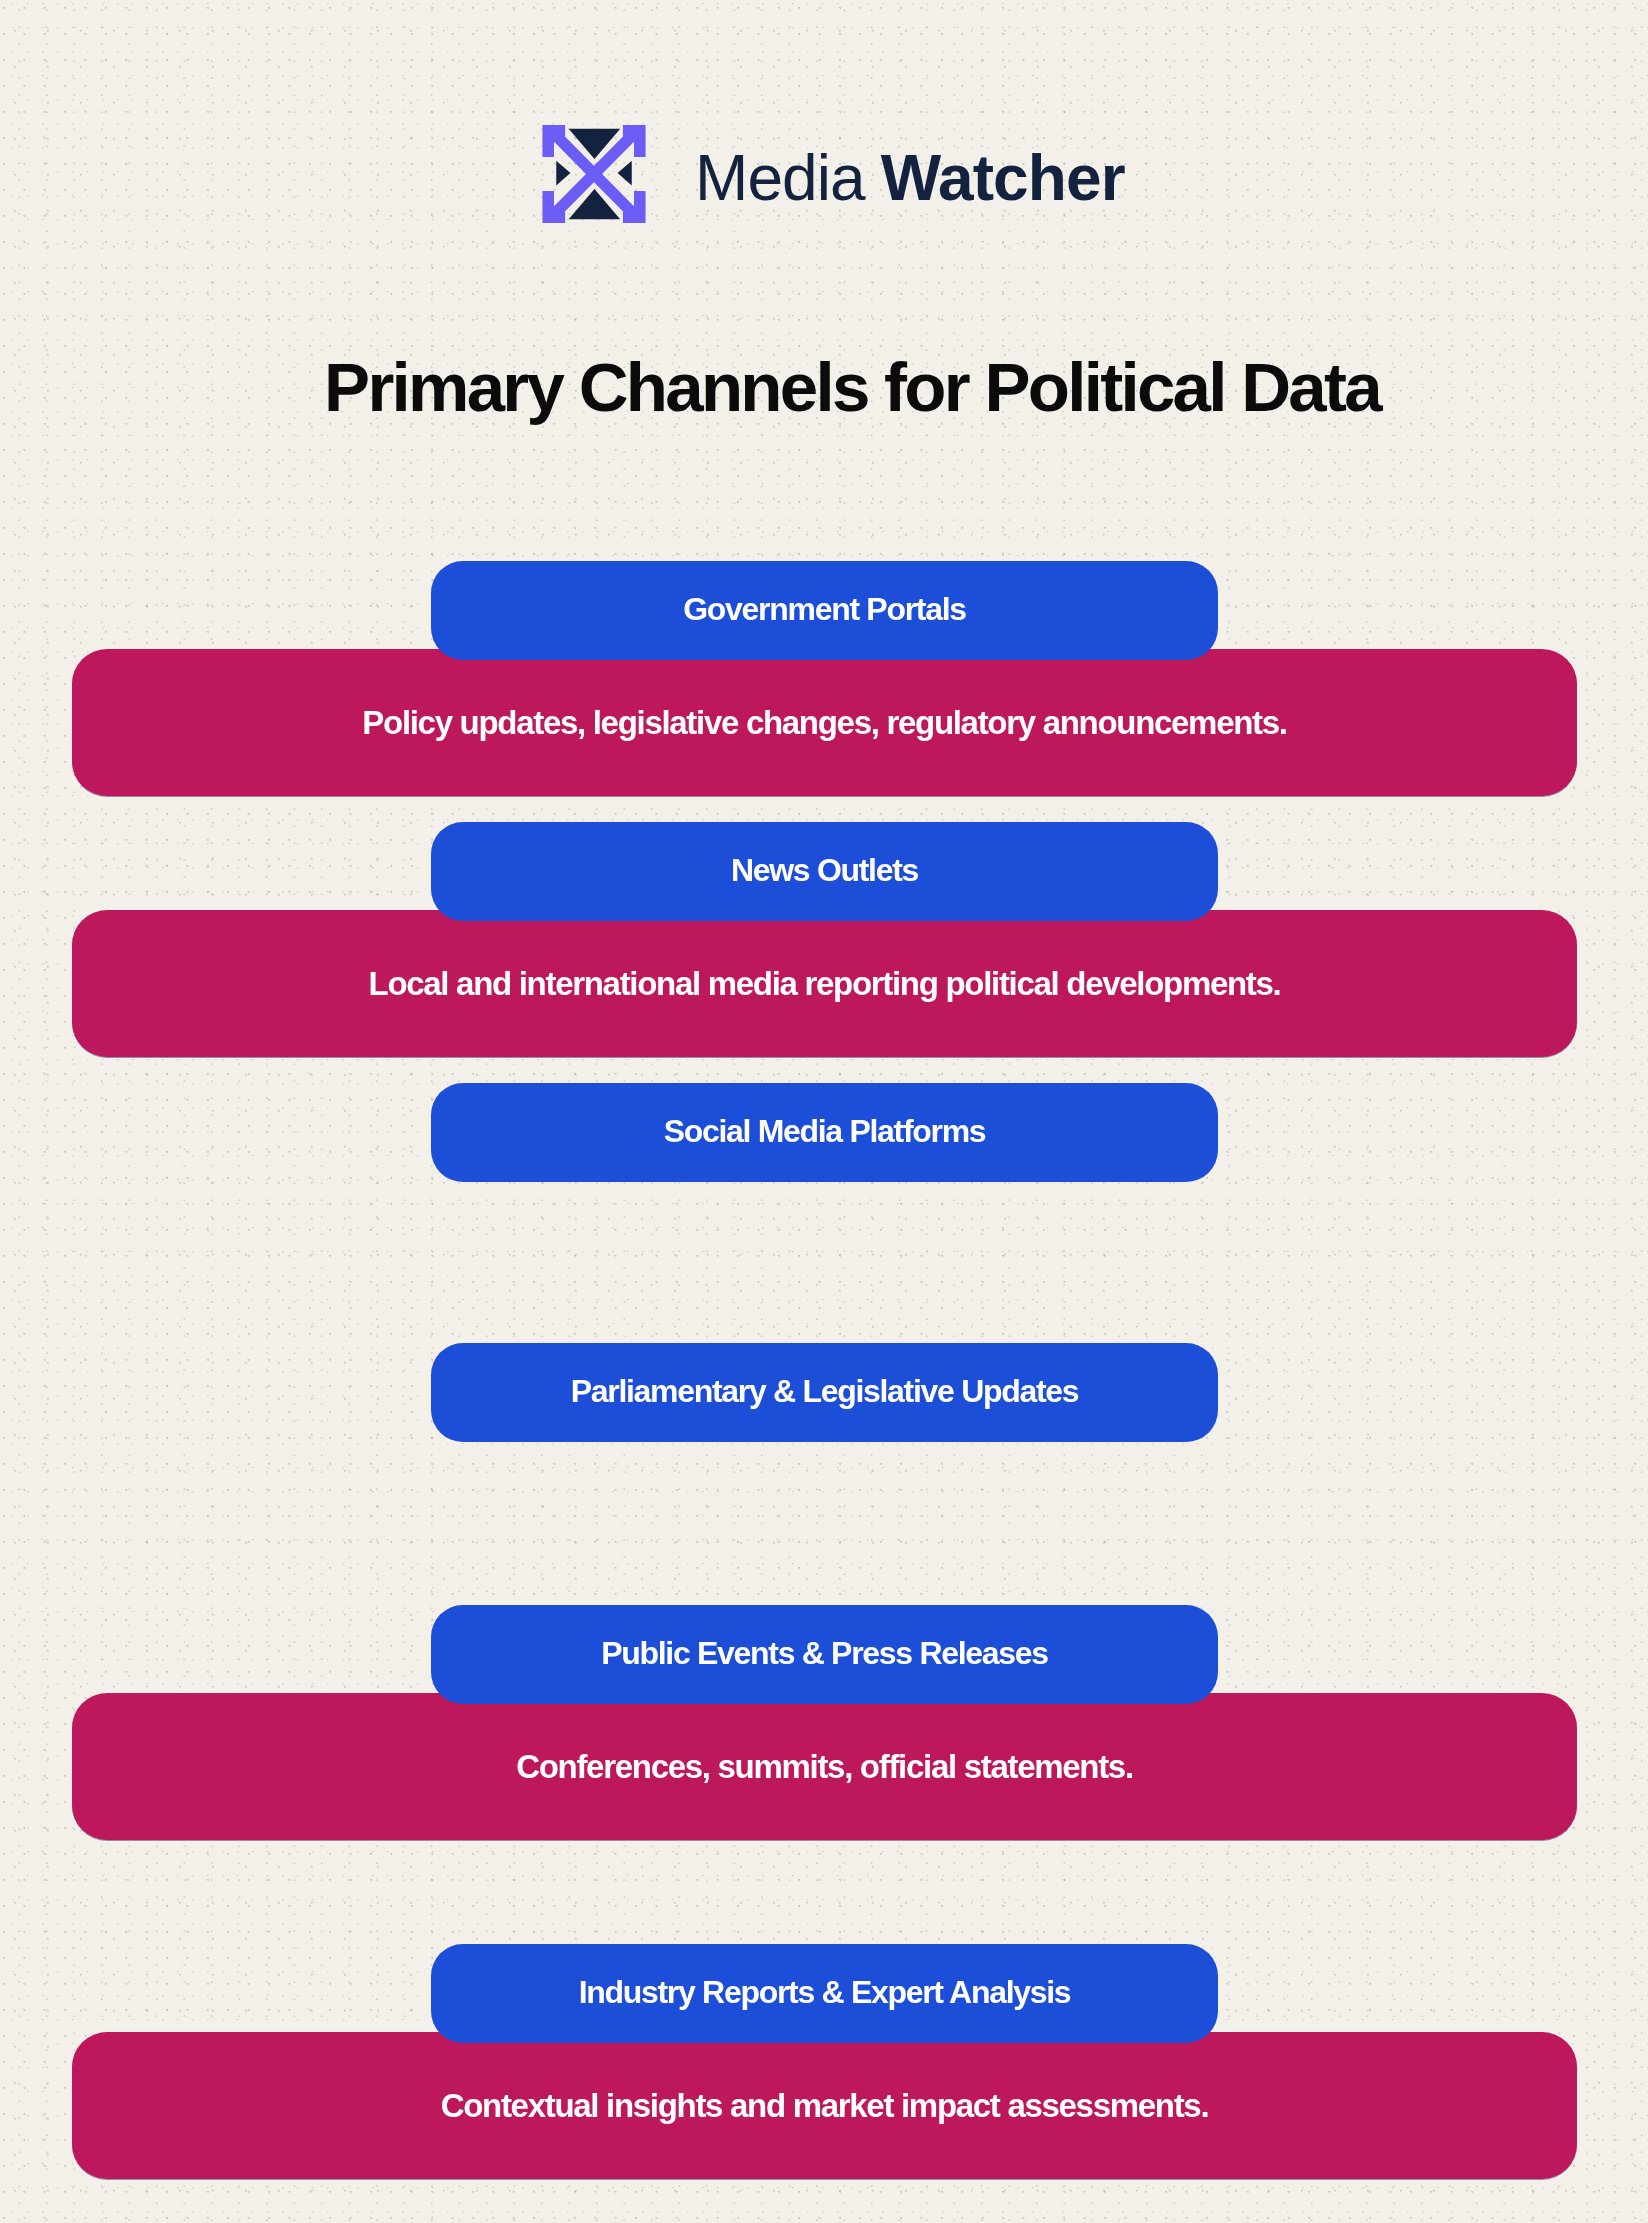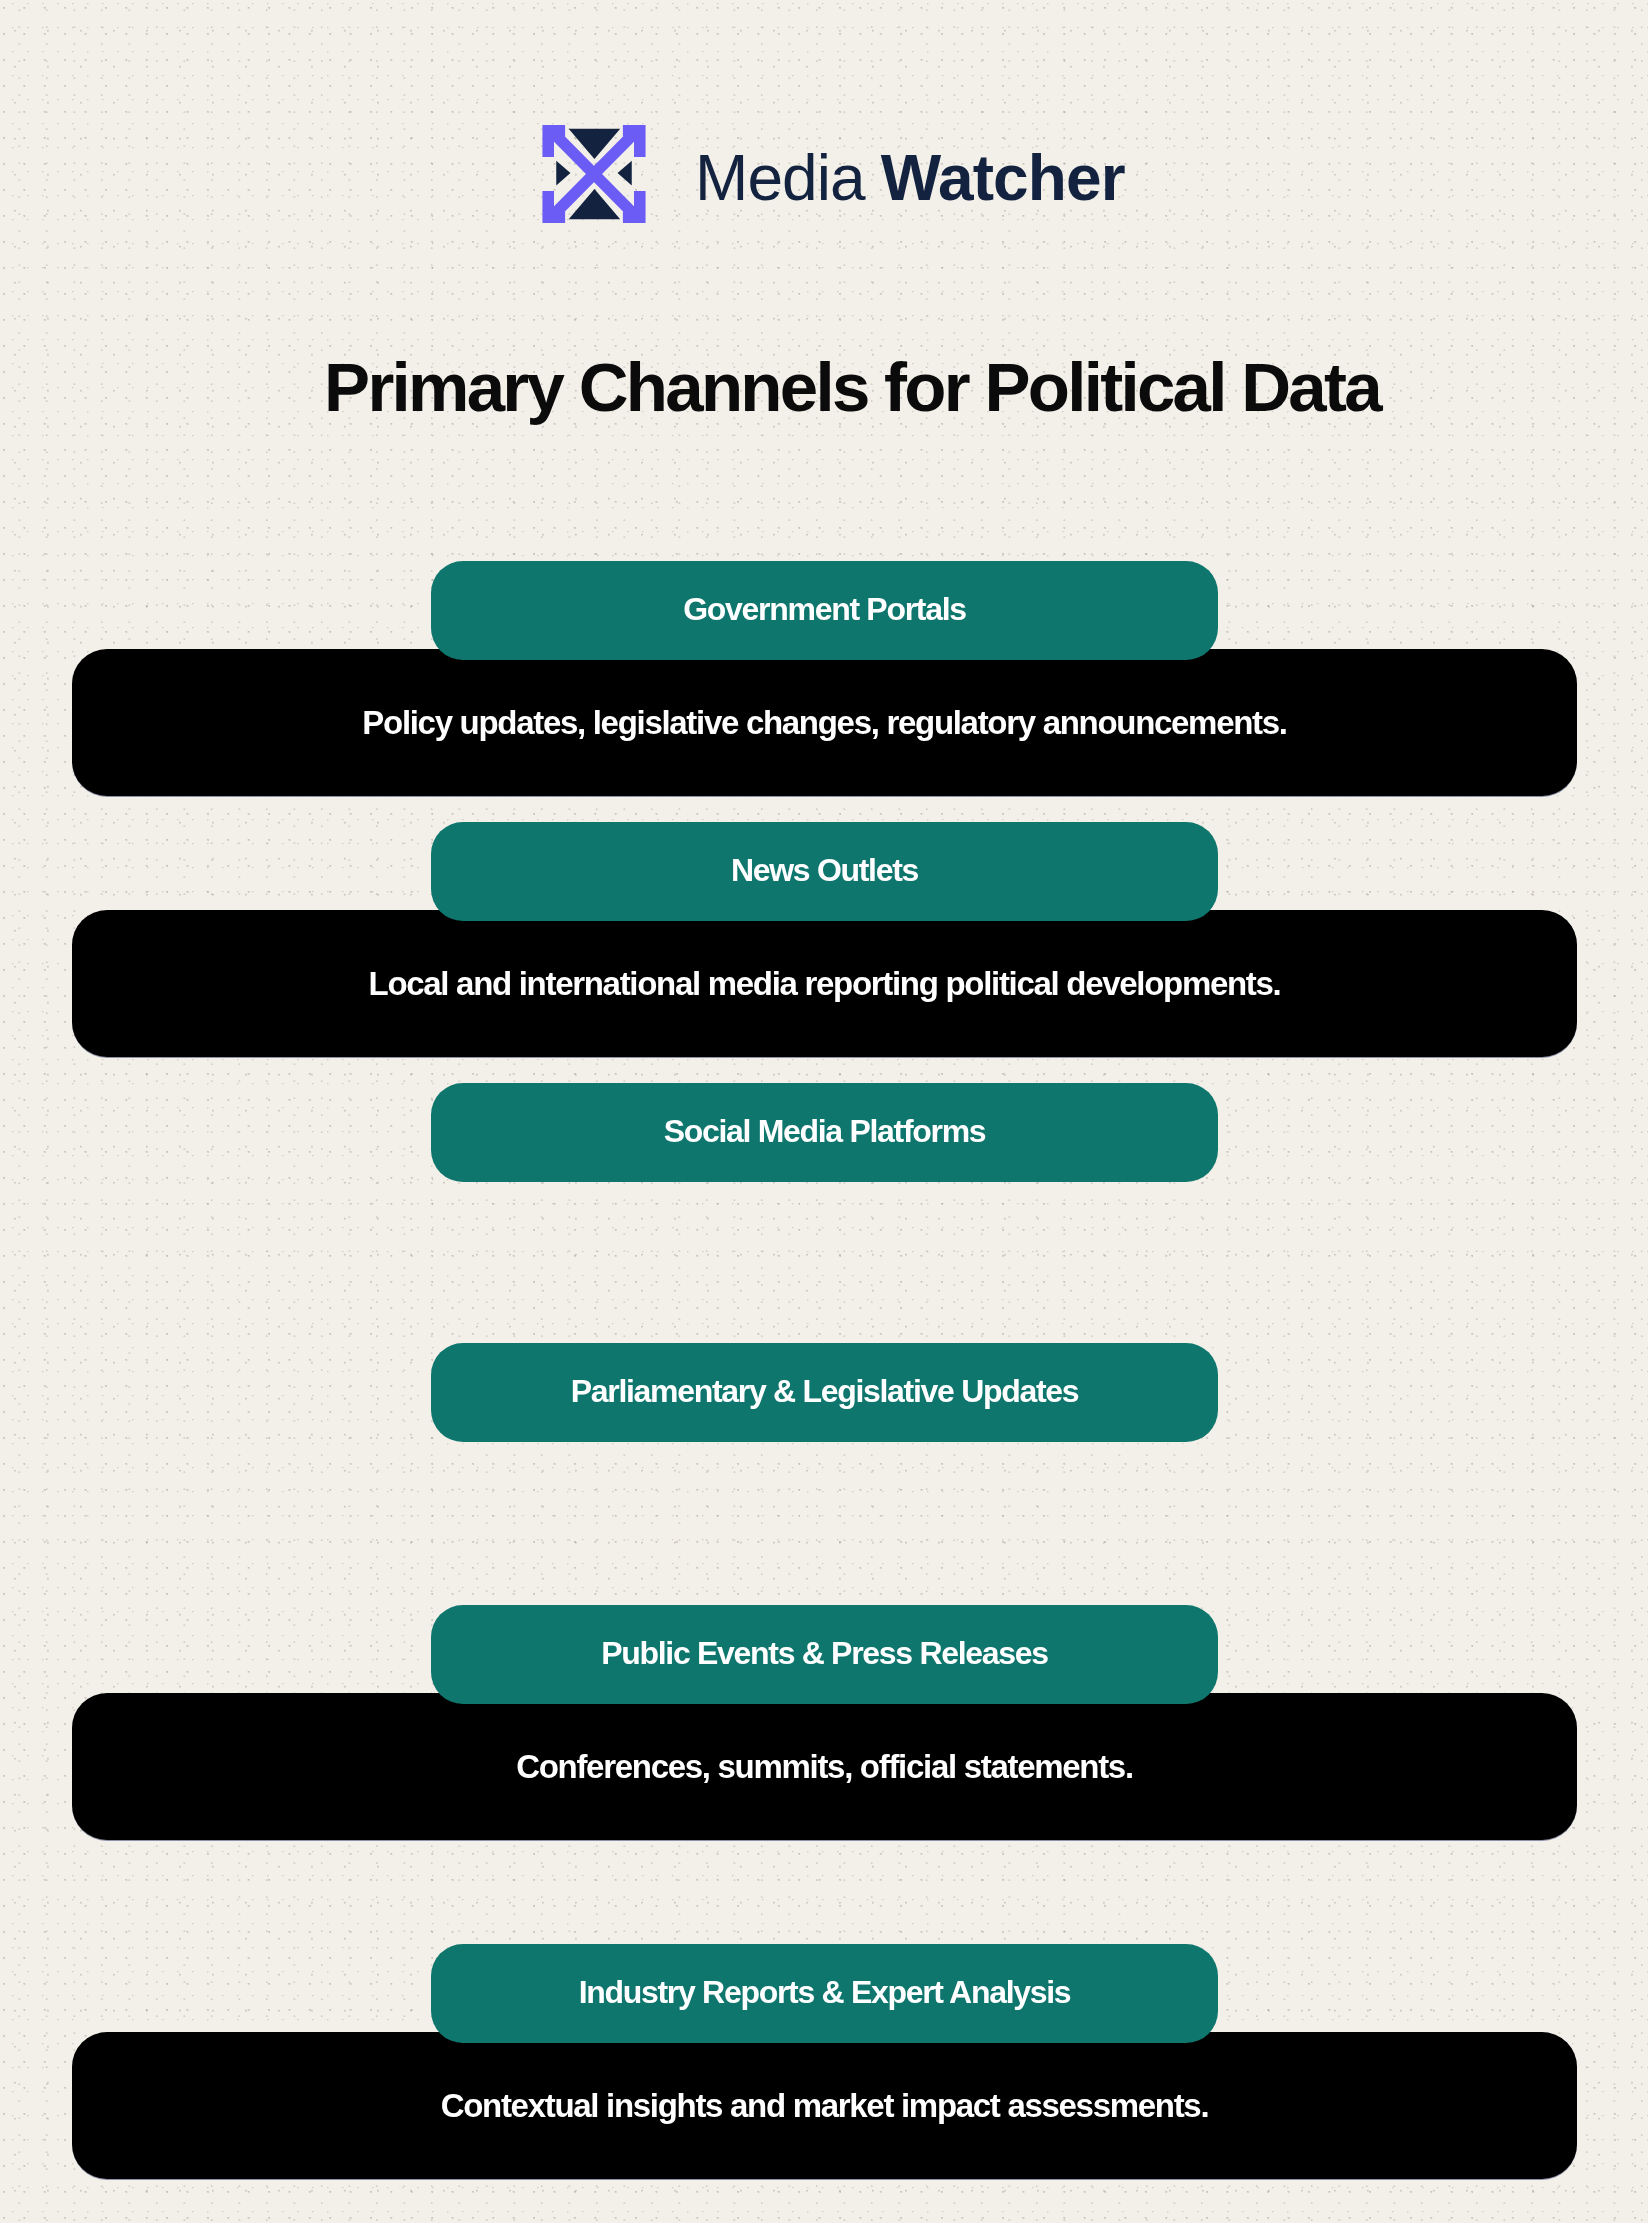--- a/index.html
+++ b/index.html
@@ -81,42 +81,42 @@
       left: 0;
       width: 1648px;
       height: 235px;
     }
     .card-body {
       position: absolute;
       left: 72px;
       width: 1505px;
       top: 88px;
       height: 147px;
-      background: #000000;
+      background: #be185d;
       border-radius: 35px;
       display: flex;
       align-items: center;
       justify-content: center;
       box-shadow: 0 0.9px 0 rgba(40,51,104,0.5);
     }
     .card-desc {
       color: #ffffff;
       font-size: 33px;
       font-weight: 700;
       letter-spacing: -1.3px;
       white-space: nowrap;
       margin-top: 0px;
     }
     .card-header {
       position: absolute;
       left: 431px;
       width: 787px;
       top: 0;
       height: 99px;
-      background: #0f766e;
+      background: #1d4ed8;
       border-radius: 32px;
       display: flex;
       align-items: center;
       justify-content: center;
       z-index: 2;
     }
     .card-title {
       color: #ffffff;
       font-size: 32px;
       font-weight: 700;

